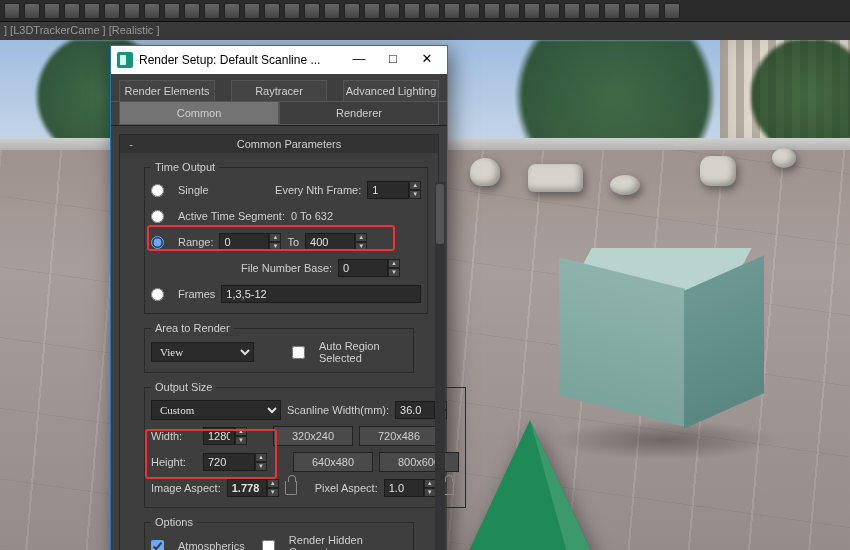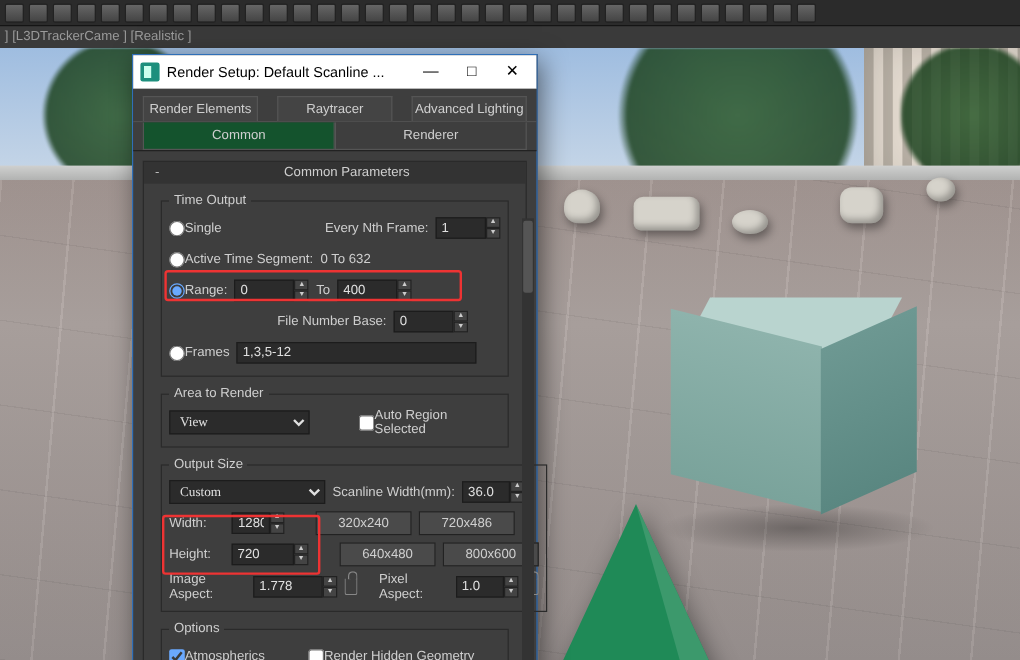--- a/index.html
+++ b/index.html
@@ -117,35 +117,35 @@
     display:flex; align-items:center; padding:0 6px; gap:6px;
   }
   .titlebar .app-icon { width:16px; height:16px; background:#1d8f7d; border-radius:2px; position:relative; }
   .titlebar .app-icon::after{content:"";position:absolute;left:3px;top:3px;width:6px;height:10px;background:#cfe;}
   .titlebar .title { flex:1; font-size:12px; }
   .titlebar .winbtn { width:28px; height:20px; text-align:center; line-height:18px; font-size:13px; }
   .tabs1 { display:flex; background:#3e3e3e; padding:6px 8px 0; gap:16px; border-bottom:1px solid #555;}
   .tab1 { flex:1; text-align:center; padding:4px 0; background:#444; border:1px solid #555; border-bottom:none; font-size:11px; }
   .tabs2 { display:flex; background:#3e3e3e; padding:0 8px; border-bottom:1px solid #222;}
   .tab2 { flex:1; text-align:center; padding:5px 0; background:#3e3e3e; border:1px solid #555; border-top:none; font-size:11px;}
-  .tab2.active { background:#14532d; }
+  .tab2.active { background:#737373; }
 
   .panel { margin:8px 8px 0; border:1px solid #2a2a2a; background:#3e3e3e; }
   .panel-hd { background:#333; padding:3px 6px; display:flex; align-items:center; gap:10px; font-size:11px; }
   .panel-hd .pm { width:10px; text-align:center; color:#bbb;}
   .panel-hd .pt { flex:1; text-align:center;}
   .panel-body { padding:4px 8px 6px; font-size:11px; }
 
   fieldset.grp {
-    border:1px solid #2a2a2a; margin:4px 6px 8px; padding:6px 6px 8px; position:relative;
+    border:1px solid #2a2a2a; margin:4px 16px 8px; padding:6px 6px 8px; position:relative;
   }
   fieldset.grp > legend { color:#cfcfcf; padding:0 4px; font-size:11px;}
   .row { display:flex; align-items:center; gap:6px; min-height:22px; }
   .row + .row { margin-top:4px; }
-  label.rb, label.cb { display:flex; align-items:center; gap:0; }
+  label.rb, label.cb { display:flex; align-items:center; gap:14px; }
   input[type=radio], input[type=checkbox]{ accent-color:#6aa9ff; }
 
   .numfield, .txtfield, .sel {
     background:#2b2b2b; border:1px solid #1c1c1c; color:#e0e0e0;
     height:18px; padding:0 4px; font-size:11px;
   }
   .numwrap { display:flex; align-items:stretch; }
   .spin { width:12px; display:flex; flex-direction:column; }
   .spin div { flex:1; background:#444; border:1px solid #222; font-size:6px; line-height:7px; text-align:center; color:#ccc;}
   .wide { flex:1; }
@@ -385,21 +385,21 @@
             <span style="width:14px"></span>
             <div class="btngrid">
               <div class="btn">640x480</div>
               <div class="btn">800x600</div>
             </div>
           </div>
 
           <div class="row">
             <span>Image Aspect:</span>
             <div class="numwrap">
-              <input class="numfield" style="width: 58px;" value="1.778">
+              <input class="numfield" style="width: 40px; font-weight: bold;" value="1.778">
               <div class="spin">
                   <div>▲</div>
                   <div>▼</div>
                 </div>
             </div>
             <span class="lockicon"></span>
             <span style="width:6px"></span>
             <span>Pixel Aspect:</span>
             <div class="numwrap">
               <input class="numfield" style="width: 40px;" value="1.0">

